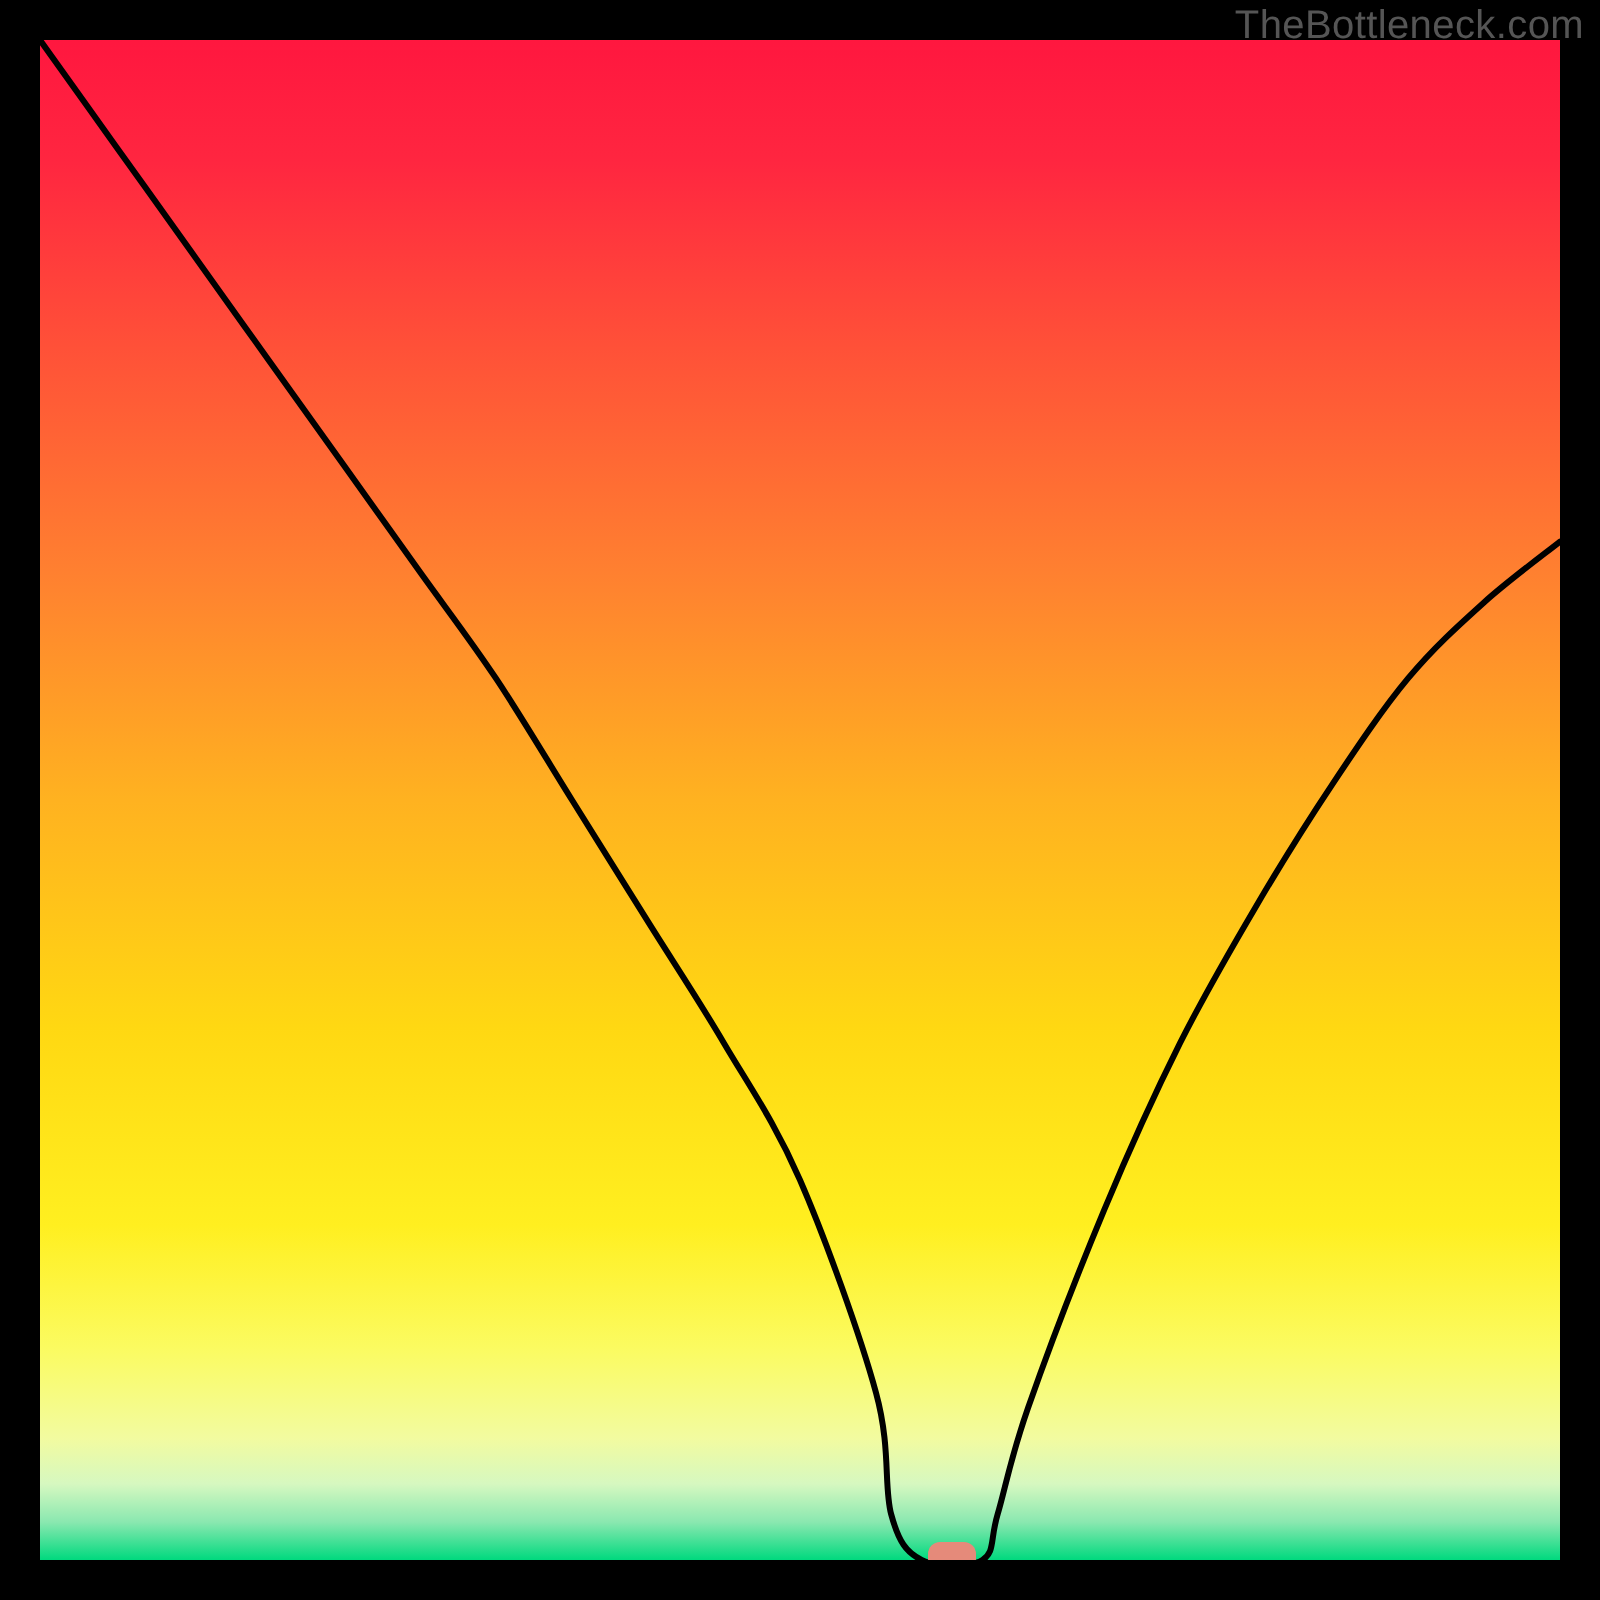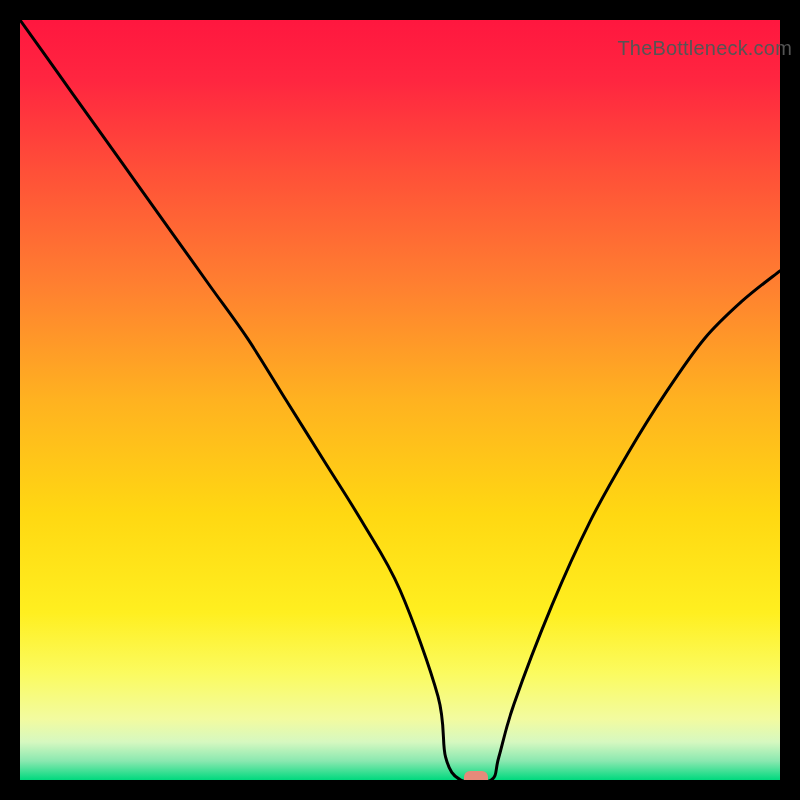--- a/index.html
+++ b/index.html
@@ -32,21 +32,20 @@
   .watermark {
     position: absolute;
     top: 2px;
     right: 8px;
     font-family: Arial, Helvetica, sans-serif;
     font-size: 20px;
     font-weight: 500;
     color: #555;
     letter-spacing: 0.2px;
     user-select: none;
-    margin-top: 35px;
   }
 </style>
 </head>
 <body>
 
 <div class="frame">
 
   <div class="plot-area">
     <svg id="chart-svg" viewBox="0 0 760 760">
       <defs>

